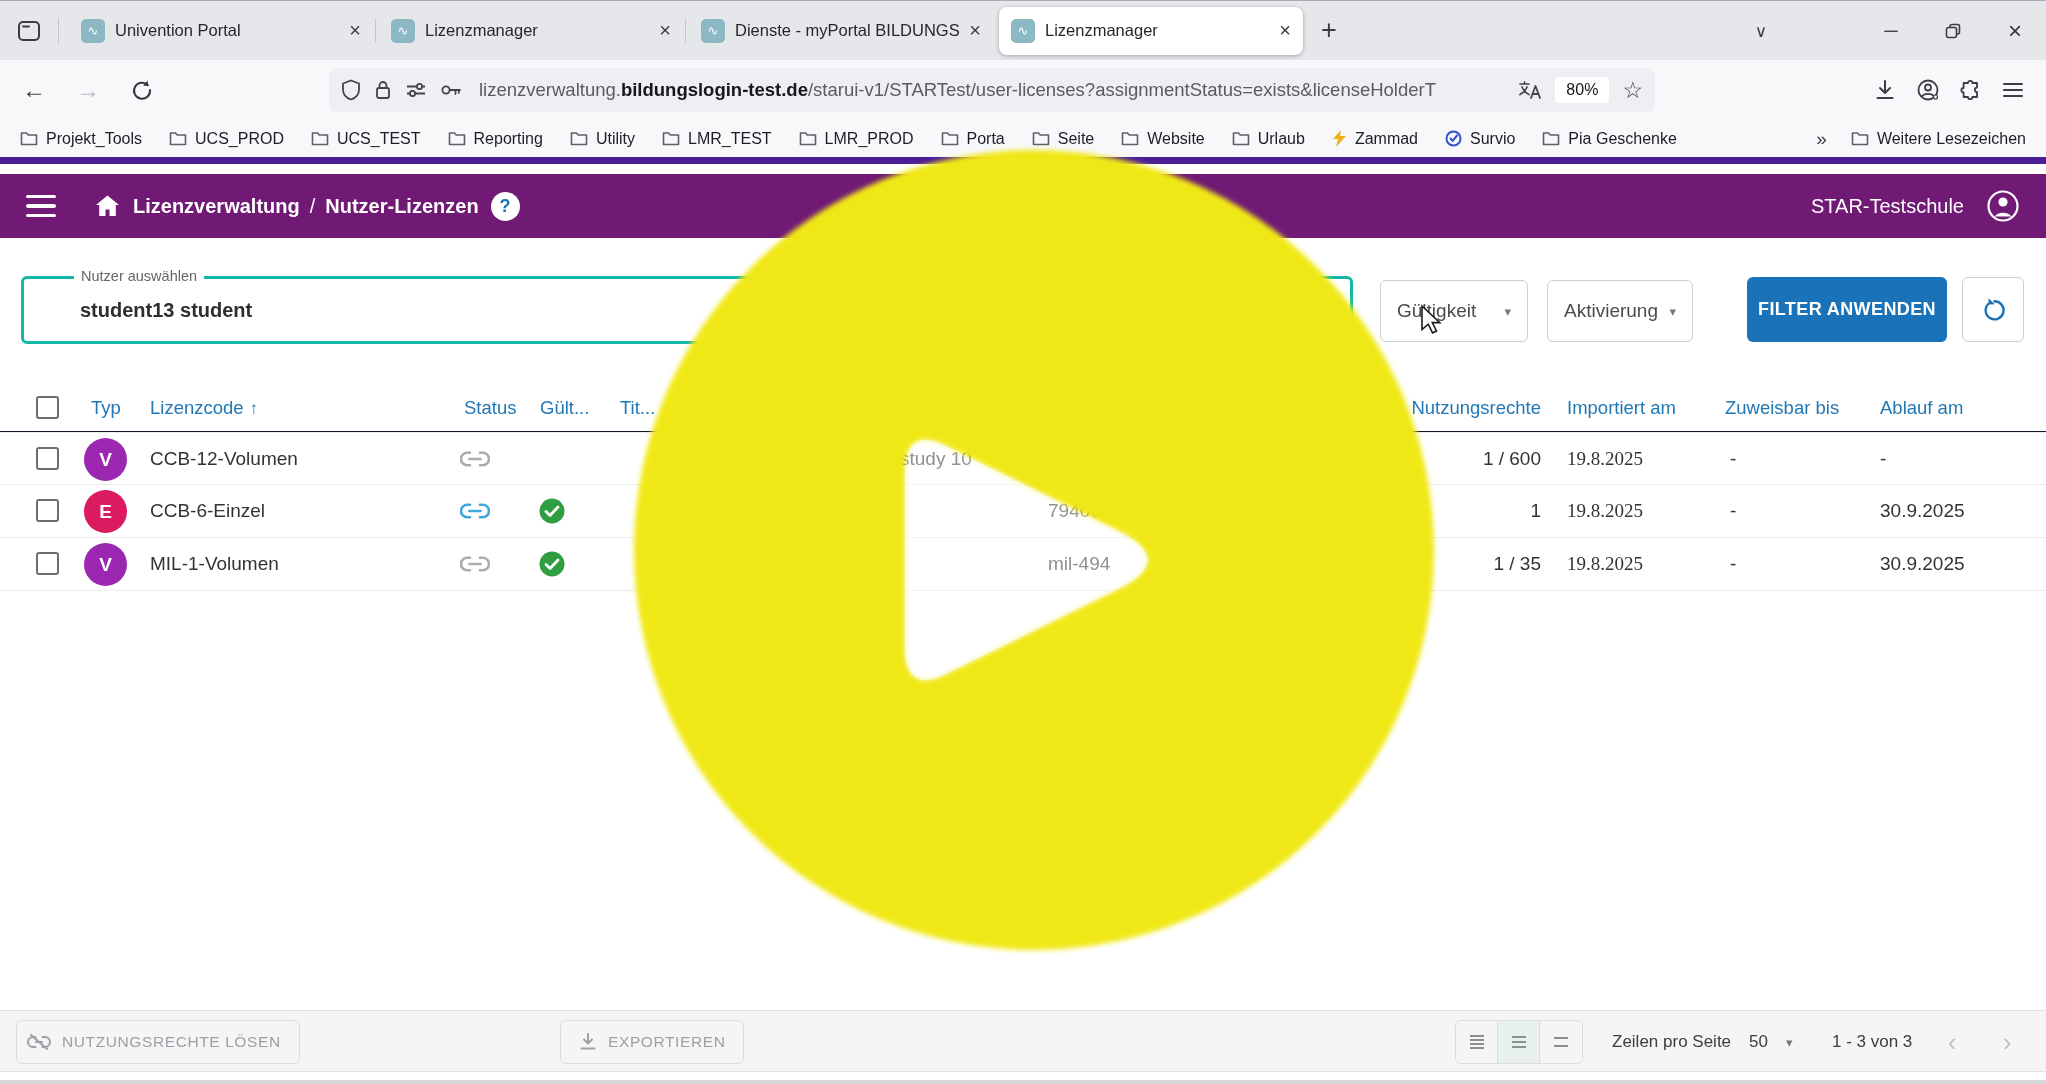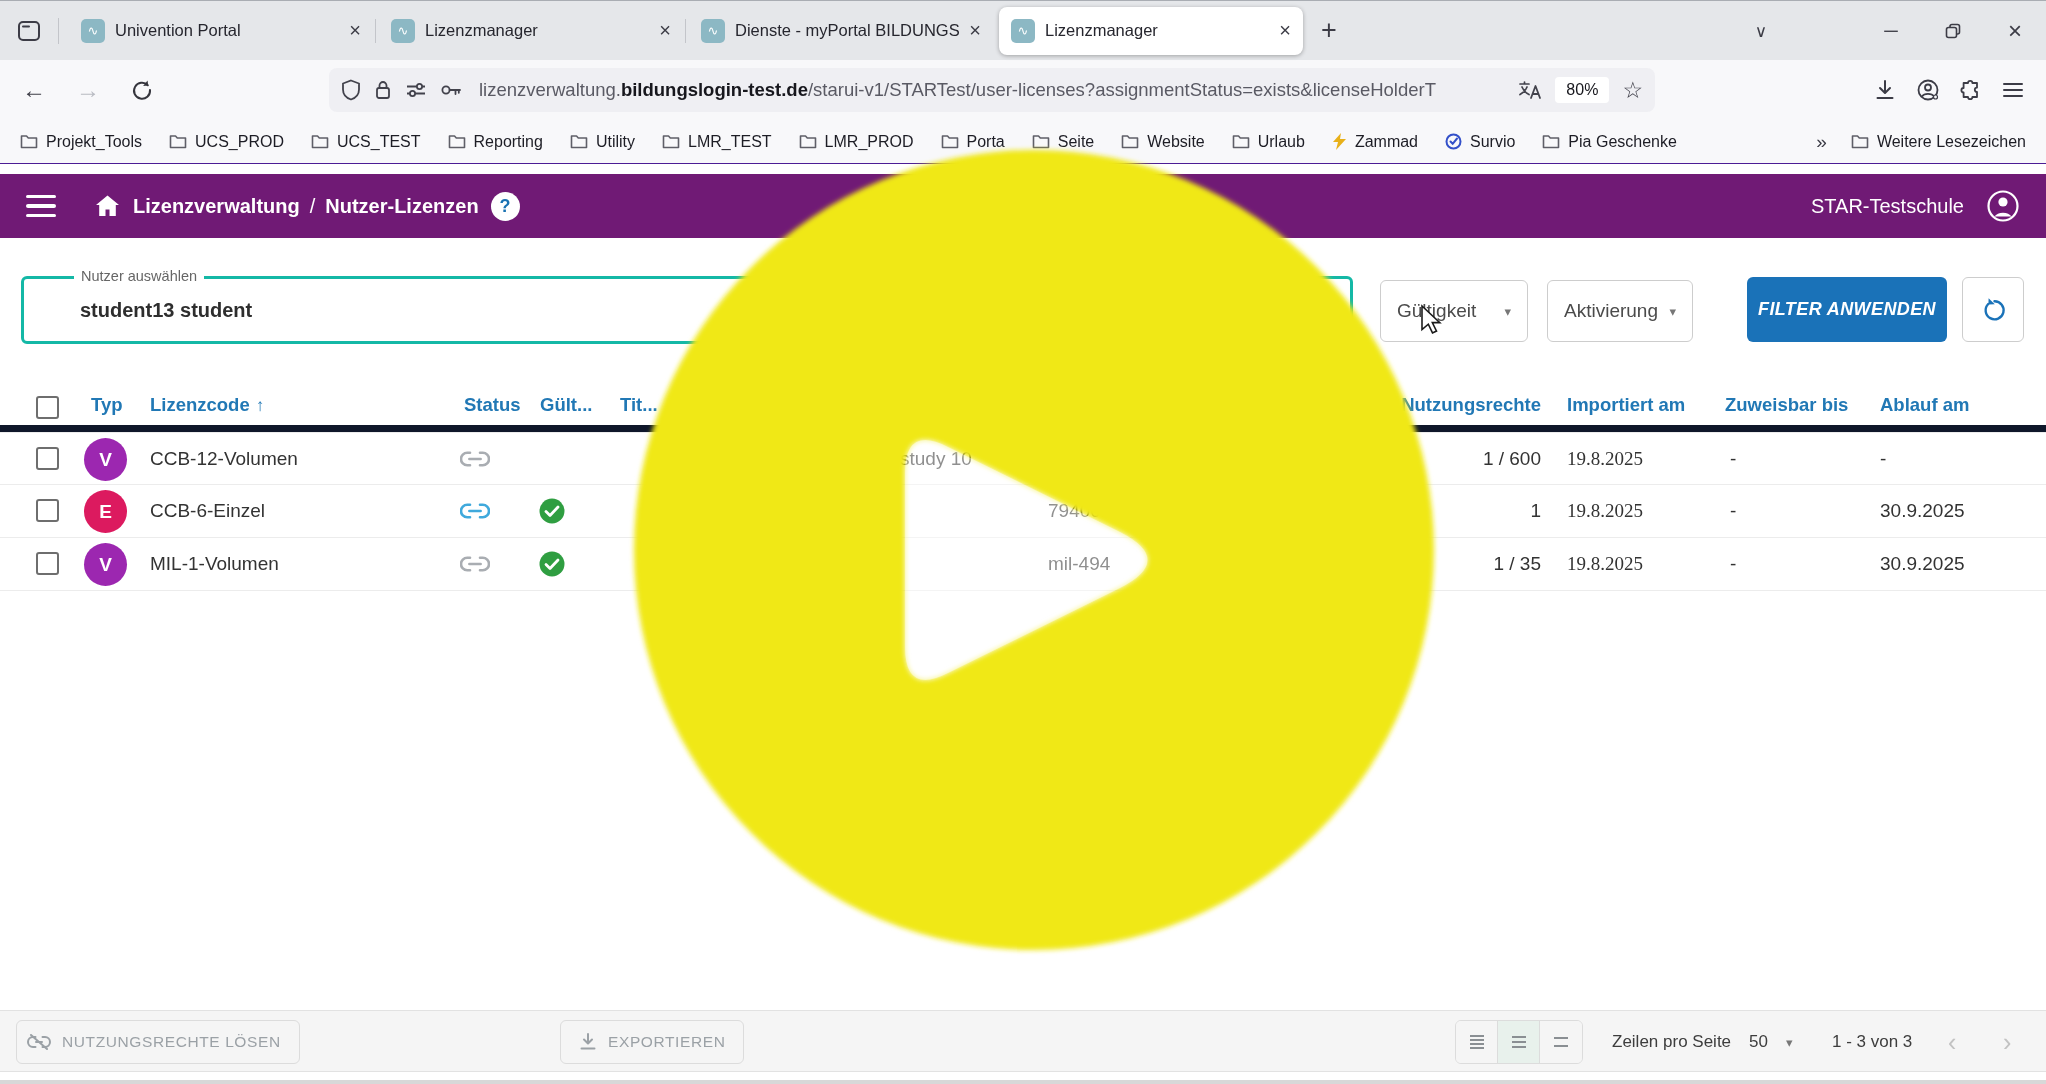--- a/index.html
+++ b/index.html
@@ -34,21 +34,21 @@
   .nav-btn.disabled{color:#b9bbc2;}
   .urlbar{width:1326px;height:44px;margin-left:155px;background:#efeff3;border-radius:8px;
           display:flex;align-items:center;padding:0 12px;gap:13px;color:#42424c;}
   .url-text{flex:1;margin-left:4px;font-size:18.5px;color:#5a5a64;white-space:nowrap;overflow:hidden;}
   .url-text b{color:#17171d;font-weight:700;}
   .zoom-badge{background:#fff;border-radius:4px;padding:4px 11px;font-size:16px;color:#17171d;}
   .star{font-size:23px;}
   .nav-right{margin-left:auto;display:flex;align-items:center;gap:20px;padding-right:10px;color:#3c3c46;}
 
   
-  .bookbar{height:44px;background:#f8f8fa;border-bottom:1px solid #4c1d95;display:flex;
+  .bookbar{height:44px;background:#f8f8fa;border-bottom:7px solid #4c1d95;display:flex;
            align-items:center;padding:0 20px;gap:27px;font-size:16px;color:#1d1d25;}
   .bm{display:flex;align-items:center;gap:8px;white-space:nowrap;}
   .bm-right{margin-left:auto;display:flex;align-items:center;gap:24px;}
   .bm-overflow{font-size:19px;color:#3c3c46;}
   .gapline{height:10px;background:#fff;}
 
   
   .appheader{height:64px;background:#701a75;display:flex;align-items:center;color:#fff;padding:0 26px;}
   .menu-bars{display:flex;flex-direction:column;gap:6px;width:30px;margin-right:38px;}
   .menu-bars i{height:3.5px;background:#fff;border-radius:2px;display:block;}
@@ -63,26 +63,26 @@
   .mui-input{position:absolute;left:21px;top:38px;width:1332px;height:68px;border:3px solid #14b8a6;border-radius:6px;}
   .mui-label{position:absolute;left:50px;top:-11px;background:#fff;padding:0 7px;font-size:14.5px;color:#666;}
   .mui-value{position:absolute;left:56px;top:50%;transform:translateY(-50%);font-size:20px;font-weight:700;color:#2e2e2e;}
   .dd{position:absolute;top:42px;height:62px;border:1px solid #cdcdcd;border-radius:6px;display:flex;
       align-items:center;justify-content:space-between;padding:0 16px;font-size:19px;color:#4b4b4b;}
   .dd-valid{left:1380px;width:148px;}
   .dd-act{left:1547px;width:146px;}
   .caret{color:#777;font-size:13px;margin-left:10px;}
   .btn-apply{position:absolute;left:1747px;top:39px;width:200px;height:65px;background:#1a72b8;color:#fff;
              border-radius:6px;font-size:18px;font-weight:700;letter-spacing:.4px;display:flex;
-             align-items:center;justify-content:center;font-style:italic;}
+             align-items:center;justify-content:center;}
   .btn-refresh{position:absolute;left:1962px;top:39px;width:62px;height:65px;border:1px solid #cdcdcd;
                border-radius:6px;display:flex;align-items:center;justify-content:center;color:#1a72b8;}
 
-  .thead{position:absolute;top:147px;left:0;right:0;height:47px;border-bottom:7px solid #0f172a;
-         font-size:18.5px;color:#2178b5;font-weight:700;}
+  .thead{position:absolute;top:147px;left:0;right:0;height:47px;border-bottom:1px solid #0f172a;
+         font-size:18.5px;color:#2178b5;font-weight:400;}
   .th{position:absolute;top:50%;transform:translateY(-50%);white-space:nowrap;}
   .th-typ{left:91px}.th-code{left:150px}.th-status{left:464px}.th-valid{left:540px}.th-title{left:620px}
   .th-usage{left:1380px;width:161px;text-align:right}.th-import{left:1567px}.th-assign{left:1725px}.th-expiry{left:1880px}
   .sortarrow{font-size:17px;margin-left:6px;}
   .cbox{display:inline-block;width:23px;height:23px;border:2px solid #6e6e6e;border-radius:3px;background:#fff;}
   .thead .cbox{position:absolute;left:36px;top:11px;}
 
   #rows{position:absolute;top:194px;left:0;right:0;}
   .row{position:relative;height:53px;border-bottom:1px solid #ececec;font-size:19px;color:#333;}
   .row:first-child{border-top:1px solid #ececec;}

